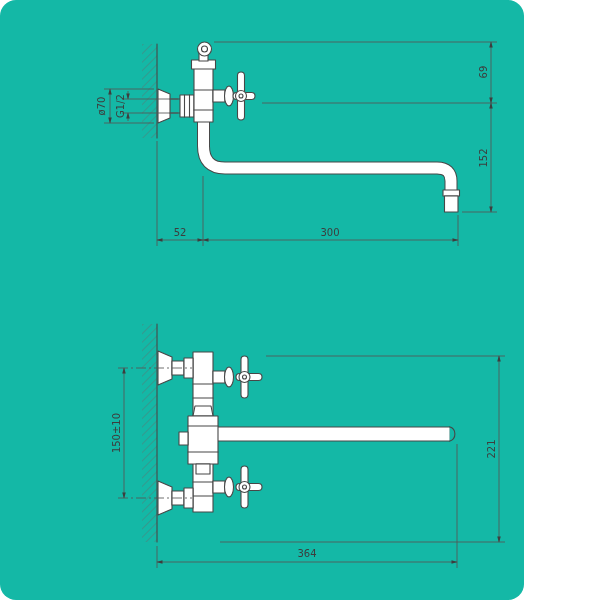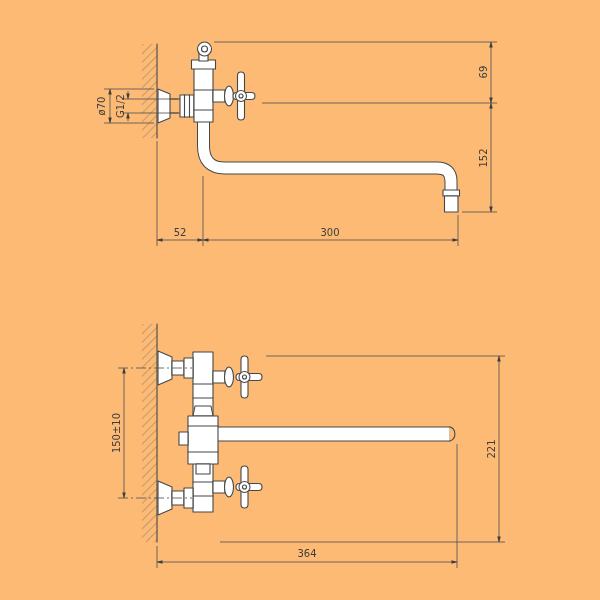--- a/index.html
+++ b/index.html
@@ -2,25 +2,26 @@
 <html><head>
 <meta charset="utf-8">
 <style>
   html, body {
     margin: 0;
     padding: 0;
     background: #ffffff;
     font-family: "DejaVu Sans", sans-serif;
   }
   .canvas {
-    width: 600px;
+    width: 524px;
     height: 600px;
     position: relative;
-    background: #fdba74;
+    background: #14b8a6;
     overflow: hidden;
+    border-radius: 16px;
   }
   svg { display: block; }
   g.geo {
     stroke: #474747;
     stroke-width: 1.1;
     fill: none;
     stroke-linejoin: round;
     stroke-linecap: round;
   }
   g.geo .solid { fill: #ffffff; }

